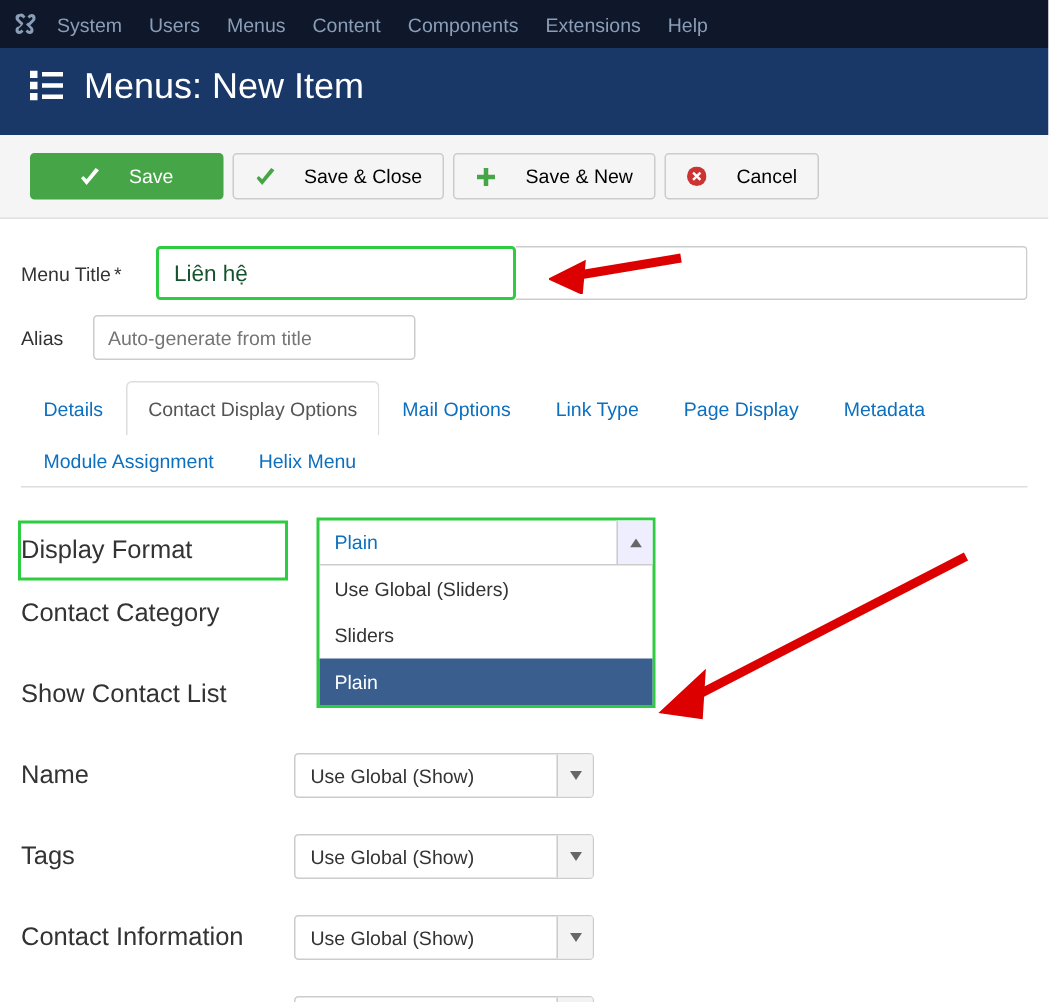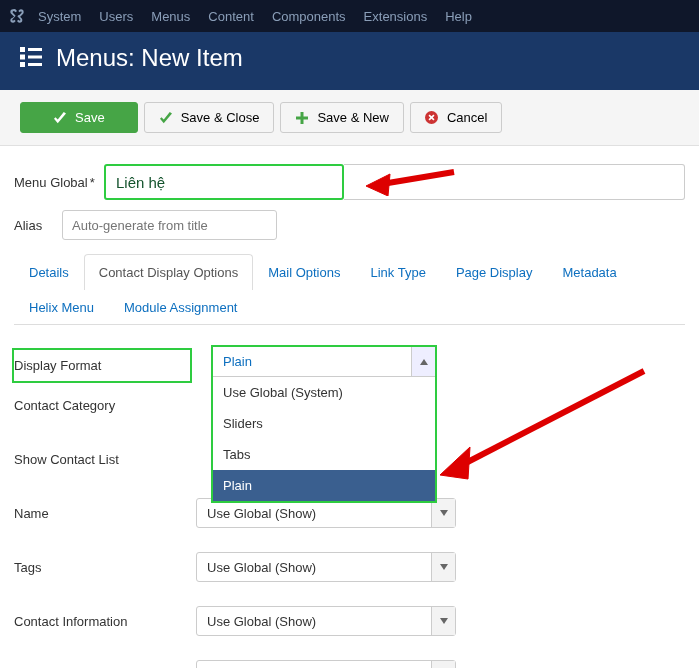--- a/index.html
+++ b/index.html
@@ -6,36 +6,36 @@
 body { font-family: -apple-system, "Helvetica Neue", Arial, sans-serif; font-size: 13px; color: #333; background: #fff; width: 699px; }
 .topnav { background: #0f172a; height: 32px; display: flex; align-items: center; padding: 0 8px; }
 .topnav .logo { width: 18px; height: 18px; margin-right: 12px; display: flex; align-items: center; justify-content: center; }
 .topnav .logo svg { fill: #8a9eb8; }
 .topnav a { color: #8a9eb8; font-size: 13px; text-decoration: none; margin-right: 18px; cursor: pointer; }
 .header { background: #1a3867; padding: 12px 20px 18px 20px; display: flex; align-items: center; }
 .header-icon { margin-right: 14px; }
 .header-icon svg { fill: #fff; }
 .header h1 { color: #fff; font-size: 24px; font-weight: 400; }
 .toolbar { background: #f5f5f5; border-bottom: 1px solid #e0e0e0; padding: 12px 20px; display: flex; gap: 6px; }
-.btn { display: inline-flex; align-items: center; border: 1px solid #ccc; background: #f5f5f5; border-radius: 3px; padding: 7px 14px; font-size: 13px; cursor: pointer; gap: 8px; }
+.btn { display: inline-flex; align-items: center; border: 1px solid #ccc; background: #f5f5f5; border-radius: 3px; padding: 7px 14px; font-size: 13px; cursor: pointer; gap: 19px; }
 .btn-green { background: #46a546; border-color: #46a546; color: #fff; padding: 7px 32px; }
 .btn .ico { width: 14px; height: 14px; display: inline-flex; align-items: center; justify-content: center; }
 .form-area { padding: 18px 14px; }
 .row { display: flex; align-items: center; margin-bottom: 10px; }
 .row label { width: 90px; font-size: 13px; color: #333; }
 .title-input { flex: 1; height: 36px; border: 1px solid #ccc; border-radius: 3px; padding: 0 10px; font-size: 15px; color: #14532d; }
 .title-input.highlight { border: 2px solid #2ecc40; }
 .alias-input { width: 215px; height: 30px; border: 1px solid #ccc; border-radius: 3px; padding: 0 9px; font-size: 13px; color: #b91c1c; }
 .tabs { display: flex; flex-wrap: wrap; margin-top: 14px; border-bottom: 1px solid #ddd; }
 .tab { padding: 10px 14px; font-size: 13px; color: #0d6fbf; cursor: pointer; border: 1px solid transparent; border-bottom: none; margin-bottom: -1px; border-radius: 4px 4px 0 0; }
 .tab.active { color: #555; background: #fff; border-color: #ddd; }
 .options { padding-top: 24px; }
 .opt-row { display: flex; align-items: center; margin-bottom: 22px; min-height: 32px; position: relative; }
-.opt-label { width: 182px; font-size: 13px; color: #333; }
-.select { position: relative; width: 260px; height: 30px; border: 1px solid #ccc; border-radius: 3px; background: #fff; display: flex; align-items: center; }
+.opt-label { width: 182px; font-size: 17px; color: #333; }
+.select { position: relative; width: 200px; height: 30px; border: 1px solid #ccc; border-radius: 3px; background: #fff; display: flex; align-items: center; }
 .select .val { flex: 1; padding: 0 10px; font-size: 13px; color: #333; }
 .select .caret { width: 24px; height: 100%; border-left: 1px solid #ccc; display: flex; align-items: center; justify-content: center; background: #f3f3f3; }
 .caret svg { fill: #666; }
 .label-highlight { outline: 2px solid #2ecc40; display: inline-block; padding: 8px 8px 8px 0; width: 176px; }
 .dropdown-open { position: absolute; left: 197px; top: -4px; width: 226px; border: 2px solid #2ecc40; background: #fff; z-index: 10; }
 .dropdown-open .sel-top { display: flex; align-items: center; height: 30px; border-bottom: 1px solid #ccc; }
 .dropdown-open .sel-top .val { flex: 1; padding: 0 10px; color: #0d6fbf; font-size: 13px; }
 .dropdown-open .sel-top .caret { width: 24px; height: 100%; border-left: 1px solid #ccc; background: #eef; display: flex; align-items: center; justify-content: center; }
 .dropdown-open .opt { padding: 8px 10px; font-size: 13px; color: #333; cursor: pointer; }
 .dropdown-open .opt.sel { background: #3a5f8f; color: #fff; }
@@ -108,21 +108,21 @@
           <path stroke="#fff" stroke-width="2" d="M5 5l6 6M11 5l-6 6"></path>
         </svg>
       </span>
     <span>Cancel</span>
   </button>
 </div>
 
 <div class="form-area">
 
   <div class="row" style="position:relative;">
-    <label><span>Menu Global</span><span class="req">*</span></label>
+    <label><span>Menu Title</span><span class="req">*</span></label>
     <input class="title-input highlight" style="width: 240px; flex: 0 0 auto;" value="Liên hệ">
     <input class="title-input" style="border-left: none; border-radius: 0px 3px 3px 0px;">
     <div class="arrow" style="left:352px; top:4px;">
       <svg width="90" height="28">
           <line x1="88" y1="4" x2="16" y2="16" stroke-width="6"></line>
           <polygon points="0,18 24,6 22,28"></polygon>
         </svg>
     </div>
   </div>
 
@@ -131,40 +131,39 @@
     <input class="alias-input" placeholder="Auto-generate from title" style="">
   </div>
 
   <div class="tabs">
     <div class="tab">Details</div>
     <div class="tab active">Contact Display Options</div>
     <div class="tab">Mail Options</div>
     <div class="tab">Link Type</div>
     <div class="tab">Page Display</div>
     <div class="tab">Metadata</div>
+    <div class="tab">Module Assignment</div>
     <div class="tab">Helix Menu</div>
-    <div class="tab">Module Assignment</div>
   </div>
 
   <div class="options">
 
     <div class="opt-row" style="position:relative; margin-bottom:8px;">
       <span class="opt-label label-highlight">Display Format</span>
       <div class="dropdown-open">
         <div class="sel-top">
           <span class="val">Plain</span>
           <span class="caret">
               <svg width="8" height="6" viewBox="0 0 8 6">
                 <polygon fill="#666" points="4,0 8,6 0,6"></polygon>
               </svg>
             </span>
         </div>
-        <div class="opt">Use Global (System)</div>
+        <div class="opt">Use Global (Sliders)</div>
         <div class="opt">Sliders</div>
-        <div class="opt">Tabs</div>
         <div class="opt sel">Plain</div>
       </div>
       <div class="arrow" style="left:420px; top:18px;">
         <svg width="220" height="120">
             <line x1="210" y1="4" x2="24" y2="100" stroke-width="6"></line>
             <polygon points="6,108 36,80 34,112"></polygon>
           </svg>
       </div>
     </div>
 

